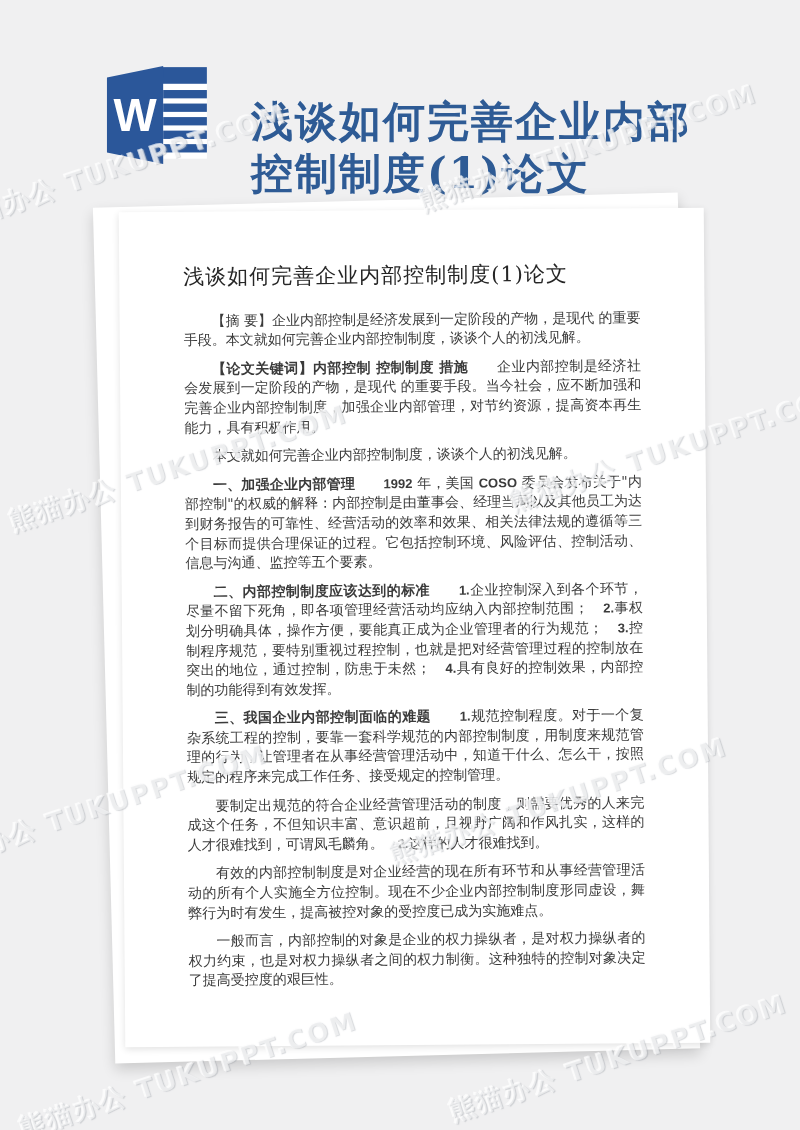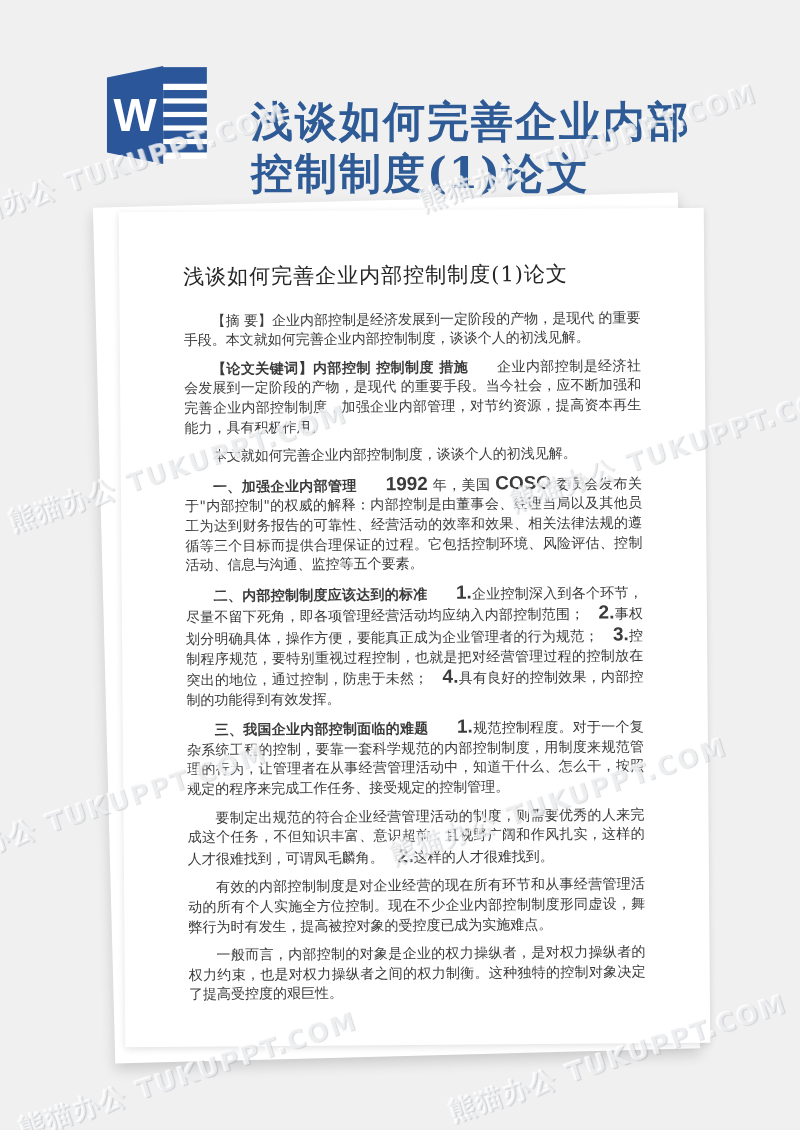--- a/index.html
+++ b/index.html
@@ -29,21 +29,21 @@
   .doc-content{
     position:absolute;left:64px;right:64px;top:56px;
     color:#3b3b3b;font-size:14px;line-height:19.6px;text-align:justify;
   }
   .doc-title{
     font-size:21px;color:#262626;font-weight:400;letter-spacing:1px;
     margin:0 0 24px 0;text-align:left;
   }
   .para{margin:0 0 9px 0;text-indent:2em;}
   .rb{font-weight:700;}
-  .rn{font-weight:700;font-family:"Liberation Sans","DejaVu Sans",sans-serif;font-size:19px;}
+  .rn{font-weight:700;font-family:"Liberation Sans","DejaVu Sans",sans-serif;font-size:13px;}
   
   .wm{
     position:absolute;white-space:nowrap;z-index:6;pointer-events:none;
     font-family:"DejaVu Sans","Liberation Sans",sans-serif;
     font-size:26px;font-weight:700;letter-spacing:2px;
     color:rgba(255,255,255,.55);
     text-shadow:1px 1px 1px rgba(140,145,155,.35),-1px -1px 0 rgba(255,255,255,.7);
     transform:rotate(-18deg);transform-origin:left center;
   }
 </style>

